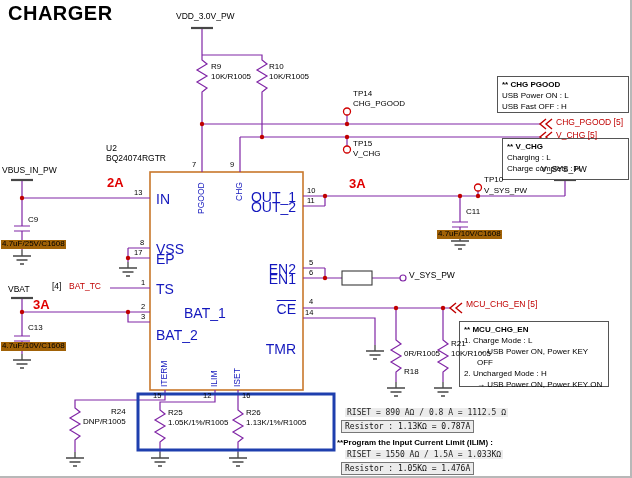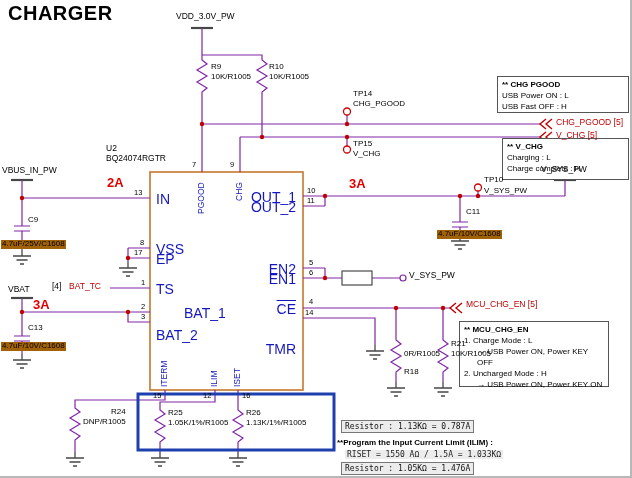--- a/index.html
+++ b/index.html
@@ -154,20 +154,21 @@
   </div>
 
   <div class="notebox" style="left:459px; top:321px; width:150px; height:66px;">
     <div class="nt">** MCU_CHG_EN</div>
     <div>1. Charge Mode : L</div>
     <div class="ind">→ USB Power ON, Power KEY OFF</div>
     <div>2. Uncharged Mode : H</div>
     <div class="ind">→ USB Power ON, Power KEY ON</div>
   </div>
 
+  <div class="formula" style="left:345px; top:408px;">RISET = 890 AΩ / 0.8 A = 1112.5 Ω</div>
   <div class="resbox" style="left:341px; top:420px;">Resistor : 1.13KΩ = 0.787A</div>
 
   <div class="ftitle" style="left:337px; top:438px;">**Program the Input Current Limit (ILIM) :</div>
   <div class="formula" style="left:345px; top:450px;">RISET = 1550 AΩ / 1.5A = 1.033KΩ</div>
   <div class="resbox" style="left:341px; top:462px;">Resistor : 1.05KΩ = 1.476A</div>
 
   <div class="lbl title" style="left:8px; top:2px;">CHARGER</div>
 
   <div class="lbl s9" style="left:176px; top:12px;">VDD_3.0V_PW</div>
   <div class="lbl s9" style="left:2px; top:166px;">VBUS_IN_PW</div>

